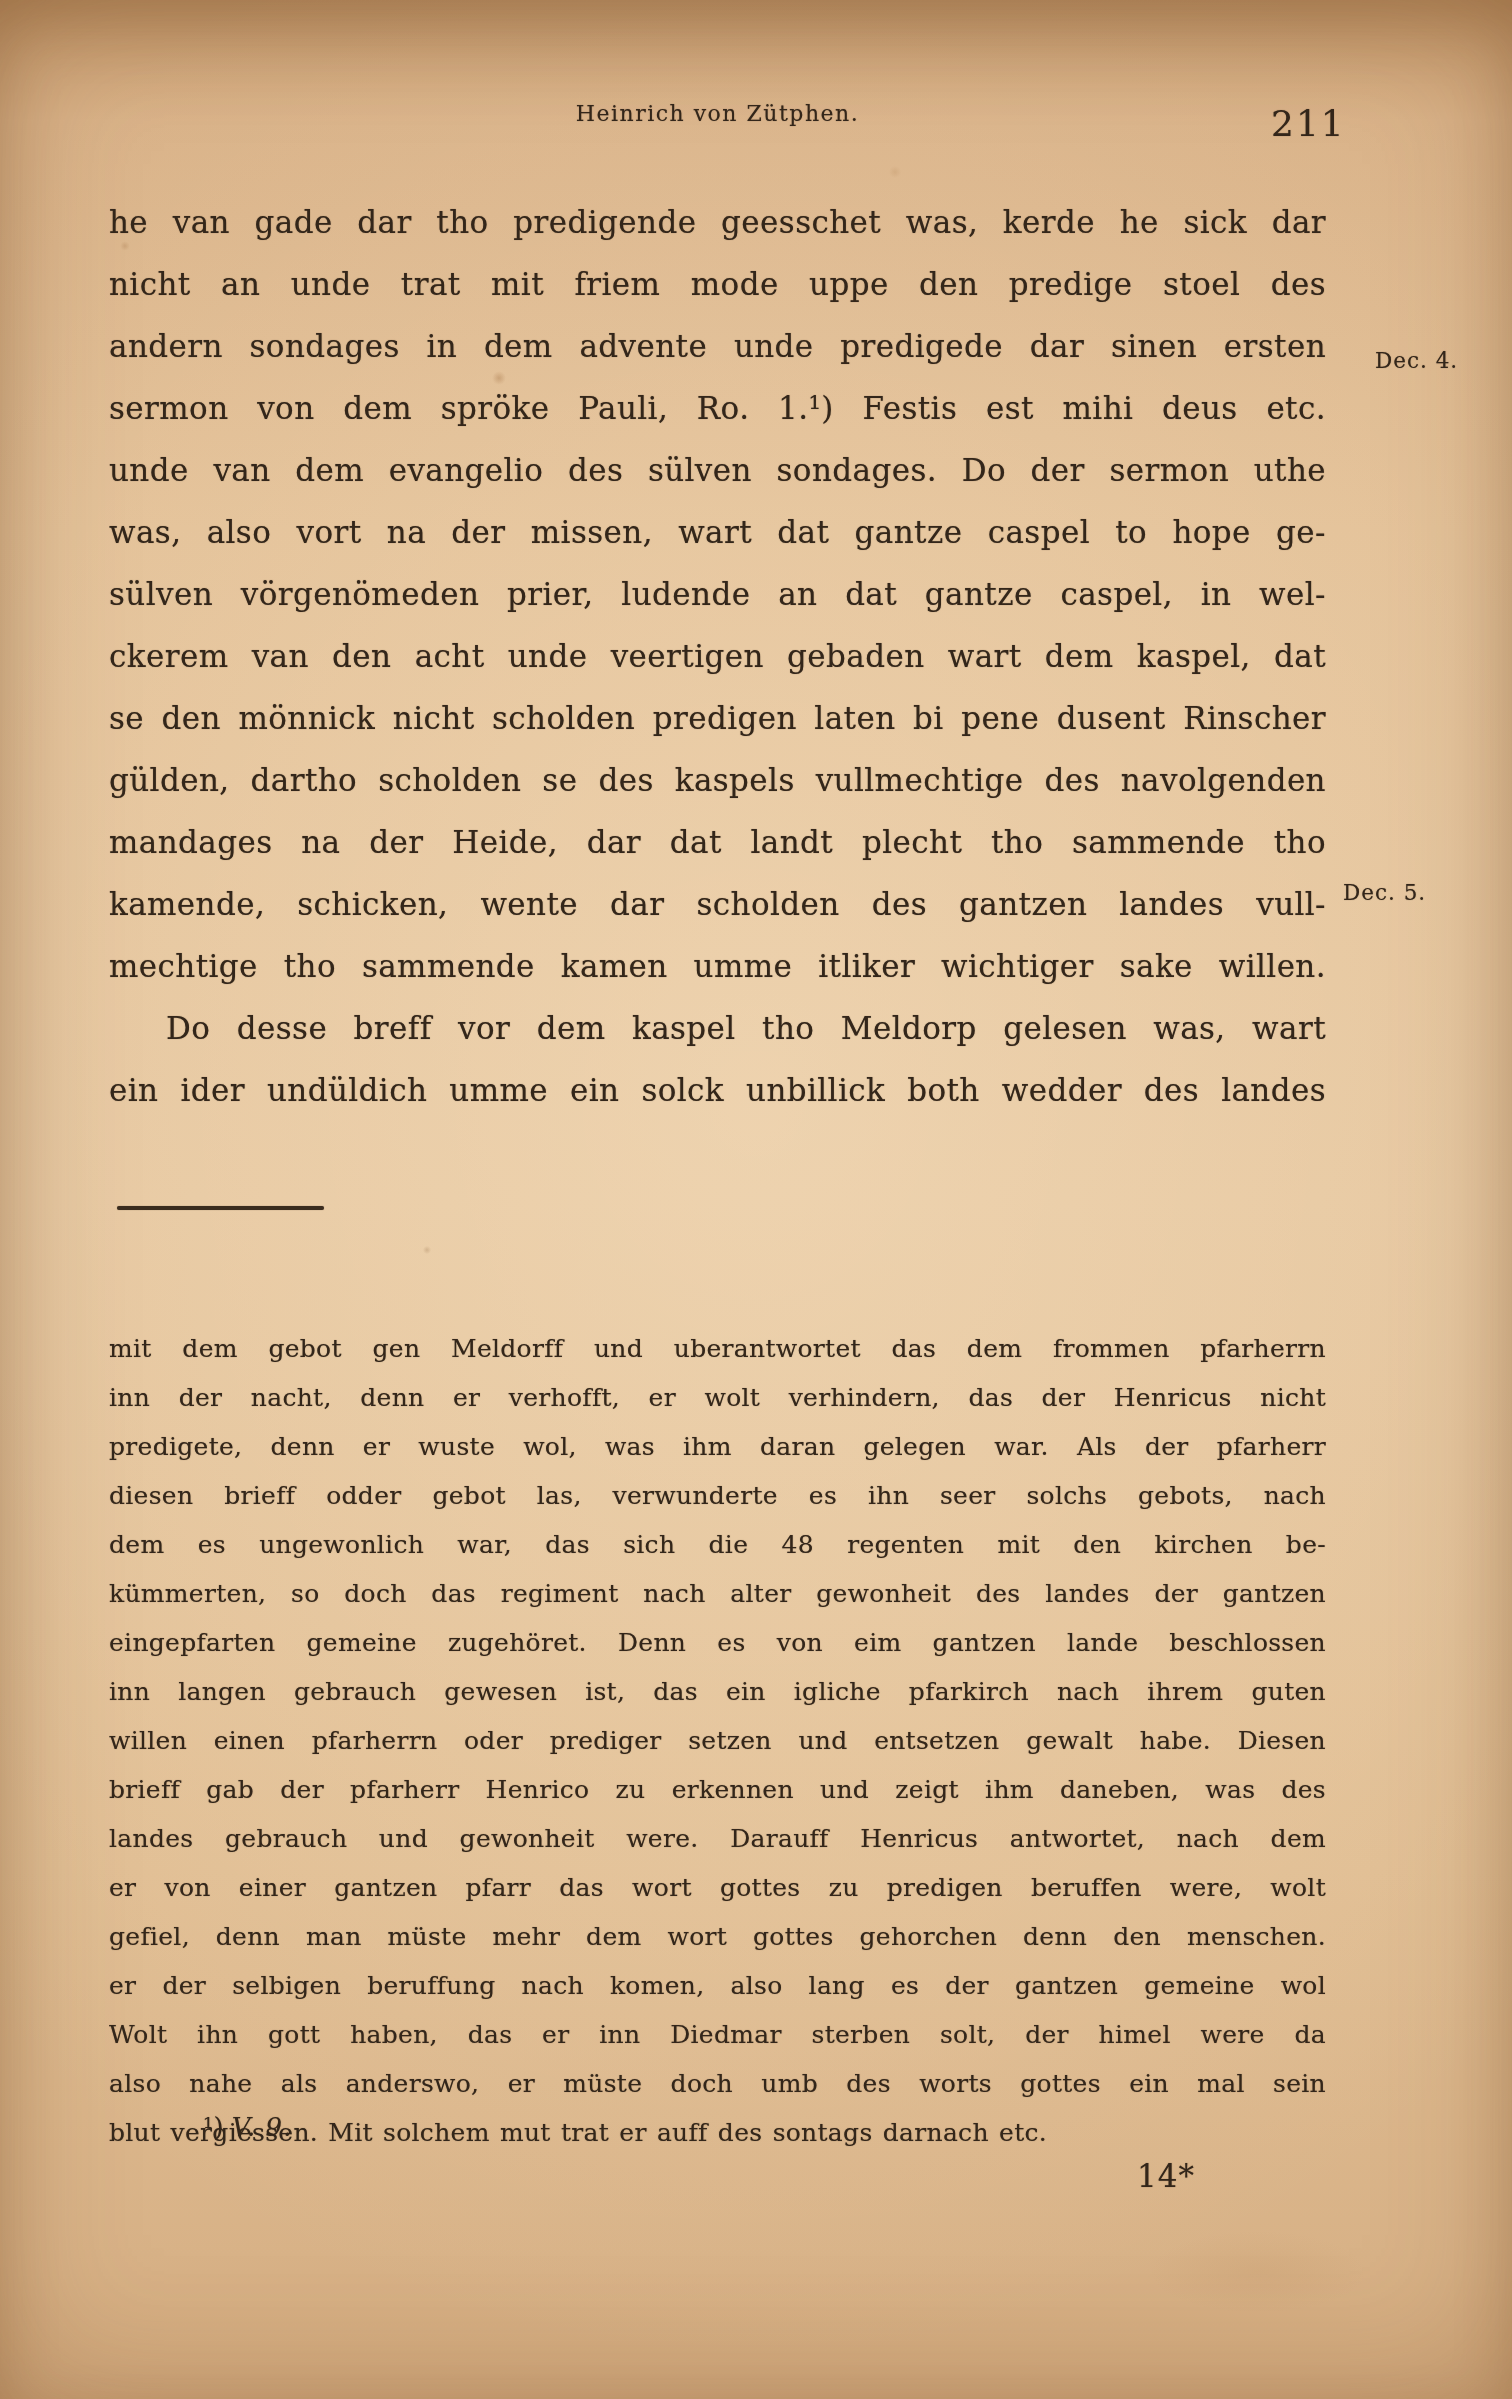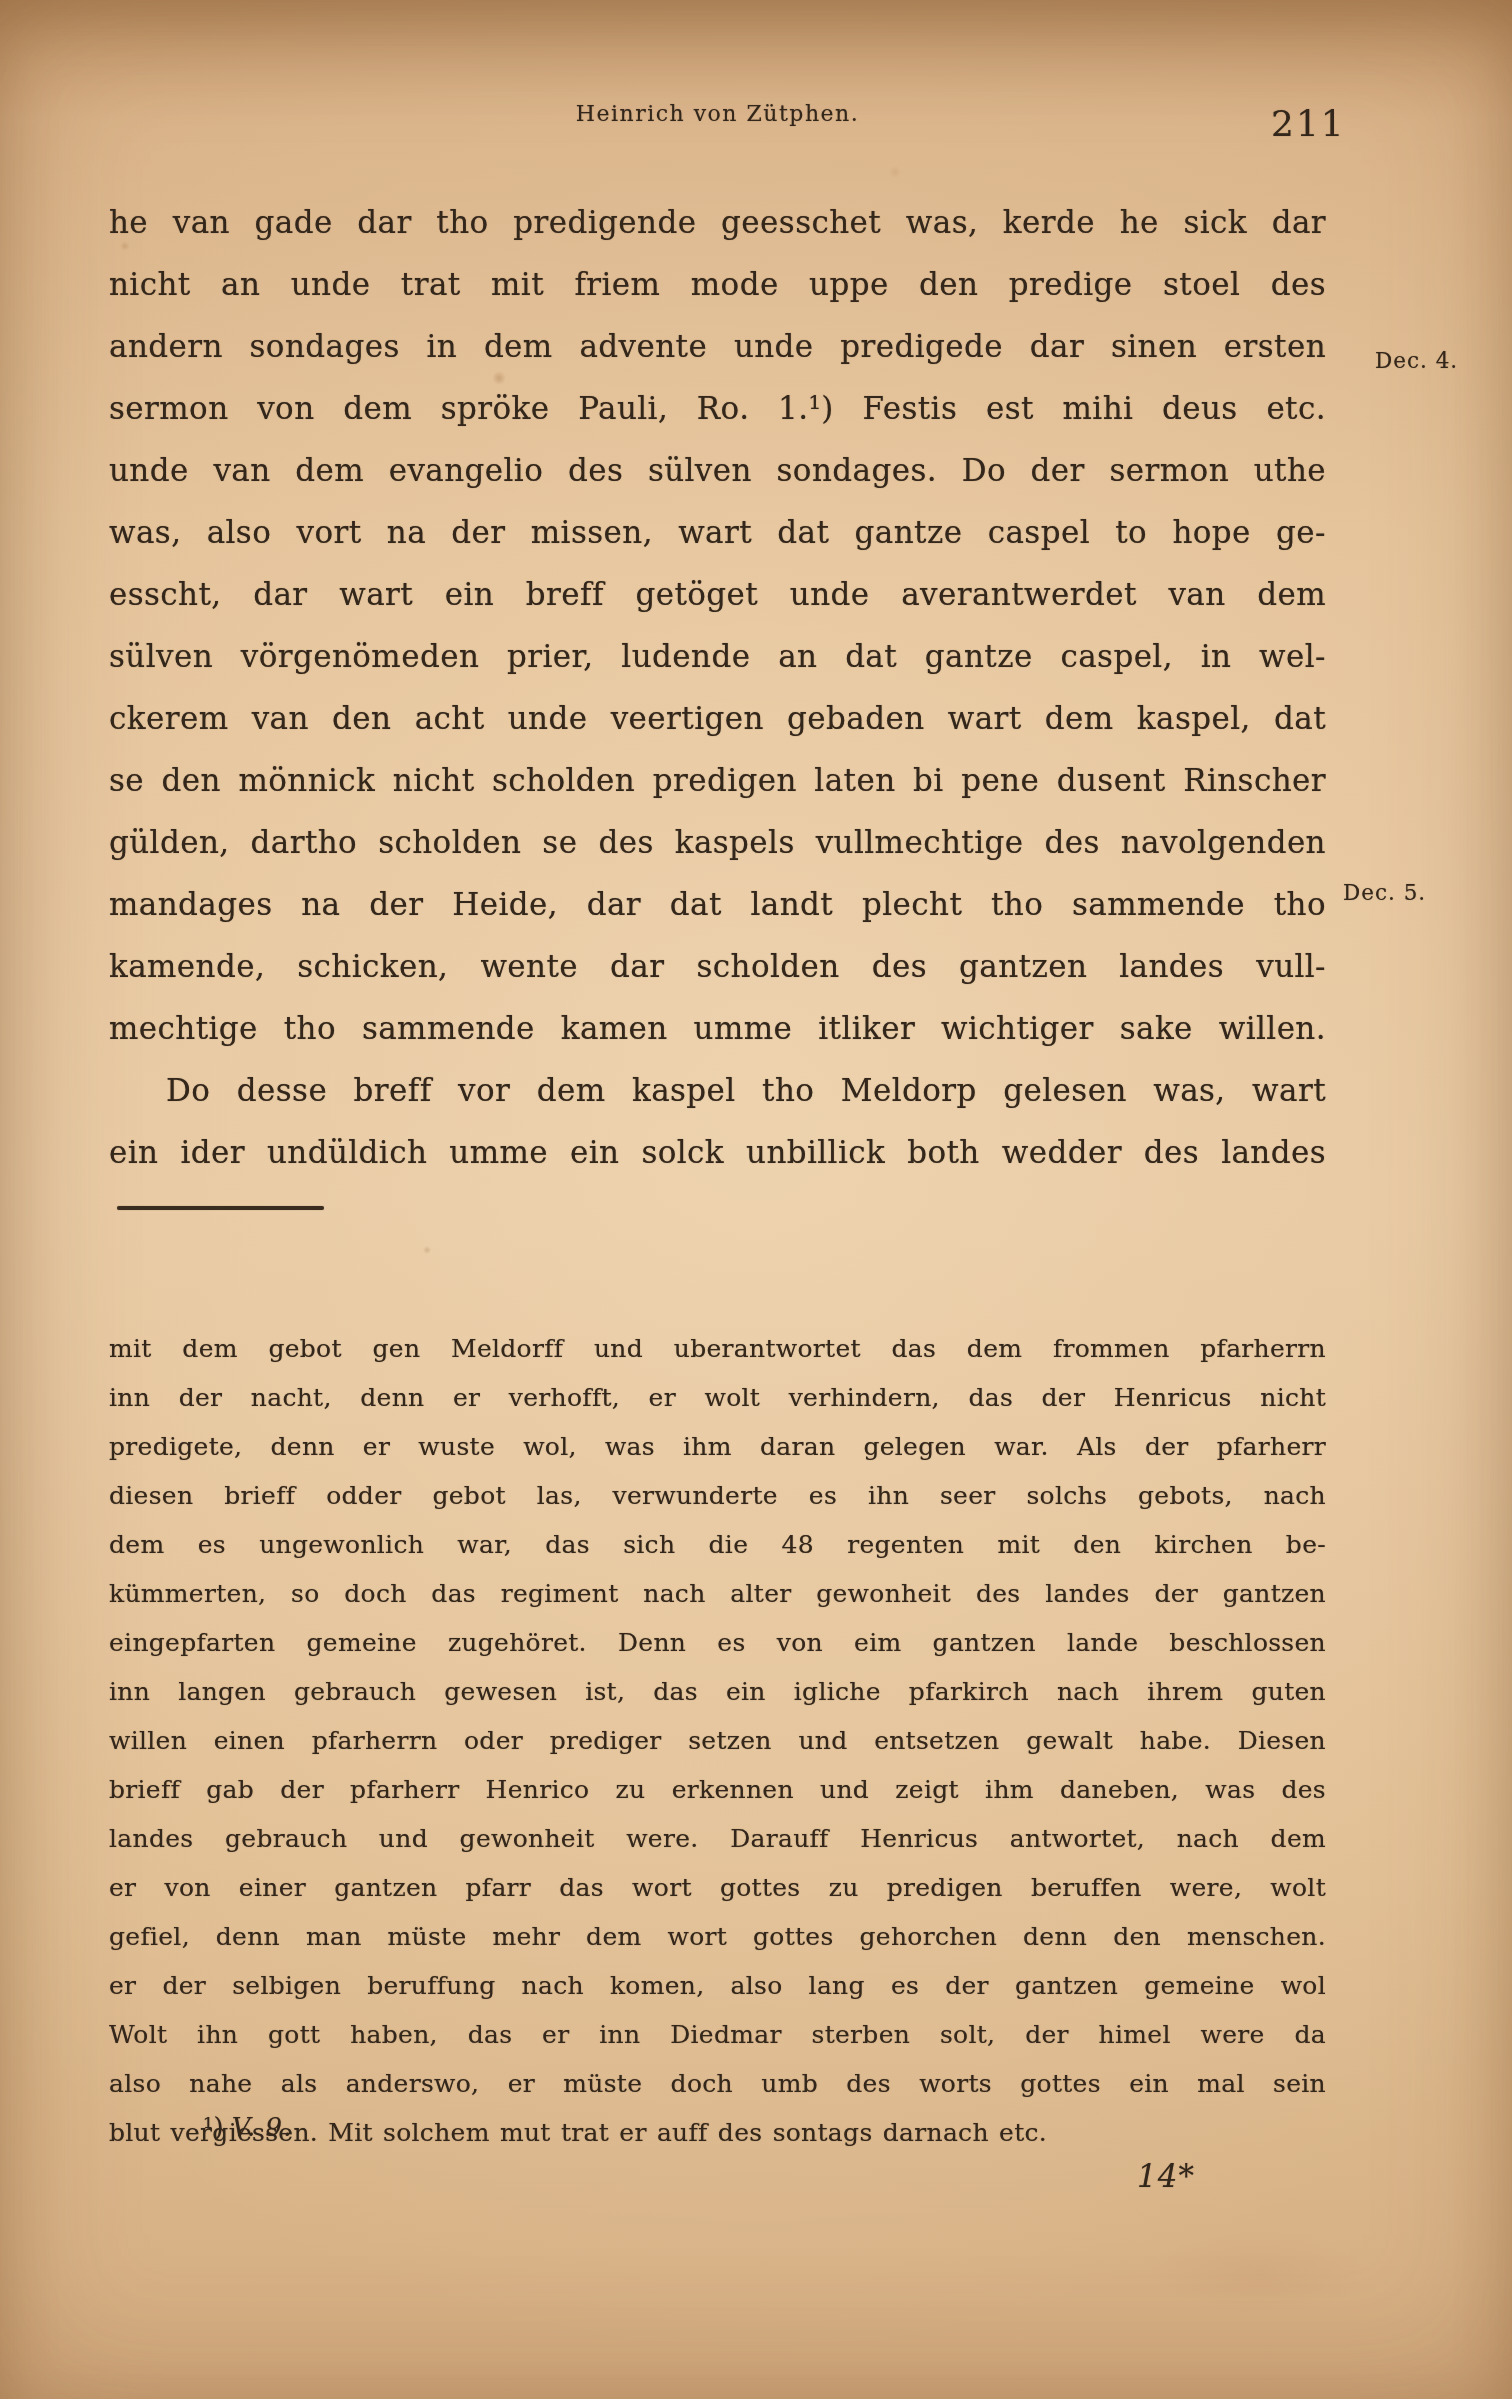--- a/index.html
+++ b/index.html
@@ -50,39 +50,38 @@
   .footnote-rule{
     position:absolute;left:117px;top:1206px;width:207px;height:3.9px;
     background:#3a2c1e;border-radius:2px;box-shadow:0 0 1px rgba(52,37,22,.6);
   }
   .fn-reference{
     position:absolute;left:109px;top:2103px;width:1217px;height:49px;line-height:49px;
     padding-left:94px;font-size:26px;box-sizing:border-box;
   }
   .fn-reference .it{font-style:italic;letter-spacing:1px;}
   .footer-signature{
-    position:absolute;left:1137px;top:2158px;font-size:31px;letter-spacing:1px;font-style:italic;
+    position:absolute;left:1137px;top:2158px;font-size:31px;letter-spacing:1px;
   }
 </style>
 </head>
 <body>
 
 <div class="page">
 
   <div class="header-title ink">Heinrich von Zütphen.</div>
   <div class="page-number ink">211</div>
 
   <div class="main-column">
     <div class="main-line jline ink">he van gade dar tho predigende geesschet was, kerde he sick dar</div>
     <div class="main-line jline ink">nicht an unde trat mit friem mode uppe den predige stoel des</div>
     <div class="main-line jline ink">andern sondages in dem advente unde predigede dar sinen ersten</div>
     <div class="main-line jline ink">sermon von dem spröke Pauli, Ro. 1.¹) Festis est mihi deus etc.</div>
     <div class="main-line jline ink">unde van dem evangelio des sülven sondages. Do der sermon uthe</div>
     <div class="main-line jline ink">was, also vort na der missen, wart dat gantze caspel to hope ge-</div>
-    <div class="main-line jline ink">esscht, dar wart ein breff getöget unde averantwerdet van dem</div>
     <div class="main-line jline ink">sülven vörgenömeden prier, ludende an dat gantze caspel, in wel-</div>
     <div class="main-line jline ink">ckerem van den acht unde veertigen gebaden wart dem kaspel, dat</div>
     <div class="main-line jline ink">se den mönnick nicht scholden predigen laten bi pene dusent Rinscher</div>
     <div class="main-line jline ink">gülden, dartho scholden se des kaspels vullmechtige des navolgenden</div>
     <div class="main-line jline ink">mandages na der Heide, dar dat landt plecht tho sammende tho</div>
     <div class="main-line jline ink">kamende, schicken, wente dar scholden des gantzen landes vull-</div>
     <div class="main-line jline ink">mechtige tho sammende kamen umme itliker wichtiger sake willen.</div>
     <div class="main-line jline indent ink">Do desse breff vor dem kaspel tho Meldorp gelesen was, wart</div>
     <div class="main-line jline ink">ein ider undüldich umme ein solck unbillick both wedder des landes</div>
   </div>

